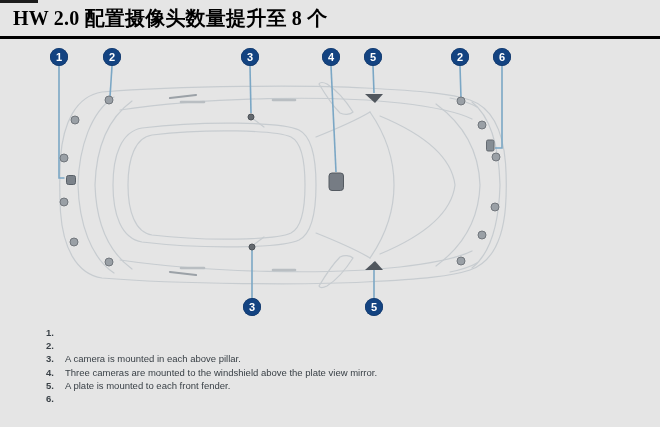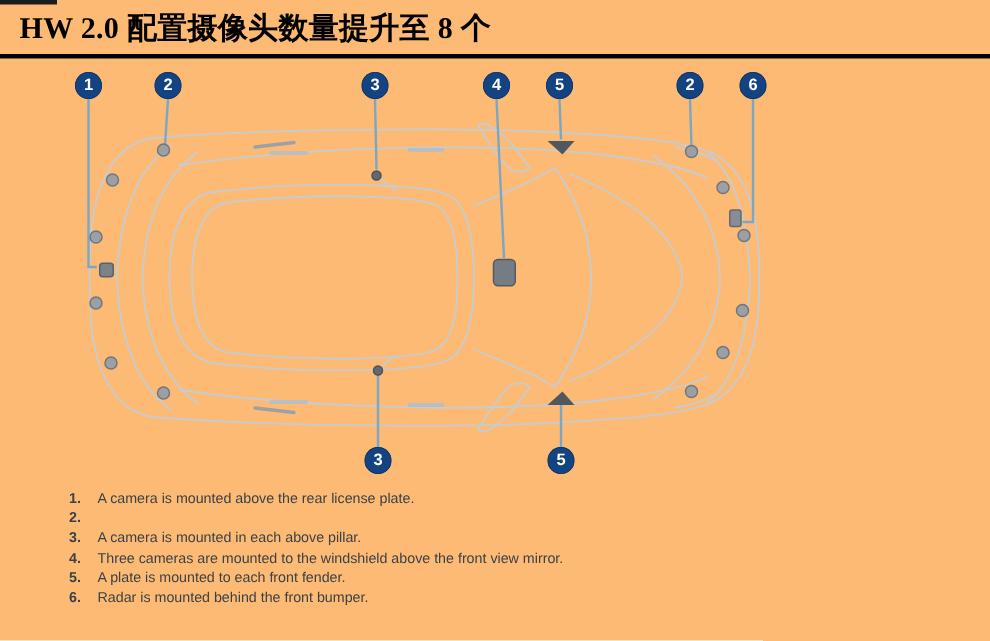--- a/index.html
+++ b/index.html
@@ -1,17 +1,17 @@
 <!DOCTYPE html>
 <html><head>
 <meta charset="utf-8">
 <style>
   html,body { margin:0; padding:0; background:#fff; }
   .page {
-    position:relative; width:660px; height:427px; background:#fdba74;
+    position:relative; width:660px; height:427px; background:#e5e5e5;
     overflow:hidden; font-family:"Liberation Sans", sans-serif;
   }
   .crop-artifact { position:absolute; left:0; top:0; width:38px; height:3px; background:#1c1c1c; }
   .title {
     position:absolute; left:13px; top:5px;
     font-family:"Liberation Serif","DejaVu Serif",serif;
     font-weight:bold; font-size:20px; color:#000; letter-spacing:.2px; white-space:nowrap;
   }
   .title-rule { position:absolute; left:0; top:36px; width:660px; height:2.5px; background:#000; }
   .diagram { position:absolute; left:0; top:0; width:660px; height:427px; }
@@ -113,36 +113,34 @@
     <div class="callout" style="left:364px; top:48px;">5</div>
     <div class="callout" style="left:451px; top:48px;">2</div>
     <div class="callout" style="left:493px; top:48px;">6</div>
     <div class="callout" style="left:243px; top:298px;">3</div>
     <div class="callout" style="left:365px; top:298px;">5</div>
   </div>
 
   <div class="legend">
     <div class="legend-row">
       <span class="legend-num">1.</span>
-      <span class="legend-text">A camera is mounted above the rear license plate.</span>
     </div>
     <div class="legend-row">
       <span class="legend-num">2.</span>
     </div>
     <div class="legend-row">
       <span class="legend-num">3.</span>
       <span class="legend-text">A camera is mounted in each above pillar.</span>
     </div>
     <div class="legend-row">
       <span class="legend-num">4.</span>
-      <span class="legend-text">Three cameras are mounted to the windshield above the front view mirror.</span>
+      <span class="legend-text">Three cameras are mounted to the windshield above the plate view mirror.</span>
     </div>
     <div class="legend-row">
       <span class="legend-num">5.</span>
       <span class="legend-text">A plate is mounted to each front fender.</span>
     </div>
     <div class="legend-row">
       <span class="legend-num">6.</span>
-      <span class="legend-text">Radar is mounted behind the front bumper.</span>
     </div>
   </div>
 
 </div>
 
 </body></html>

